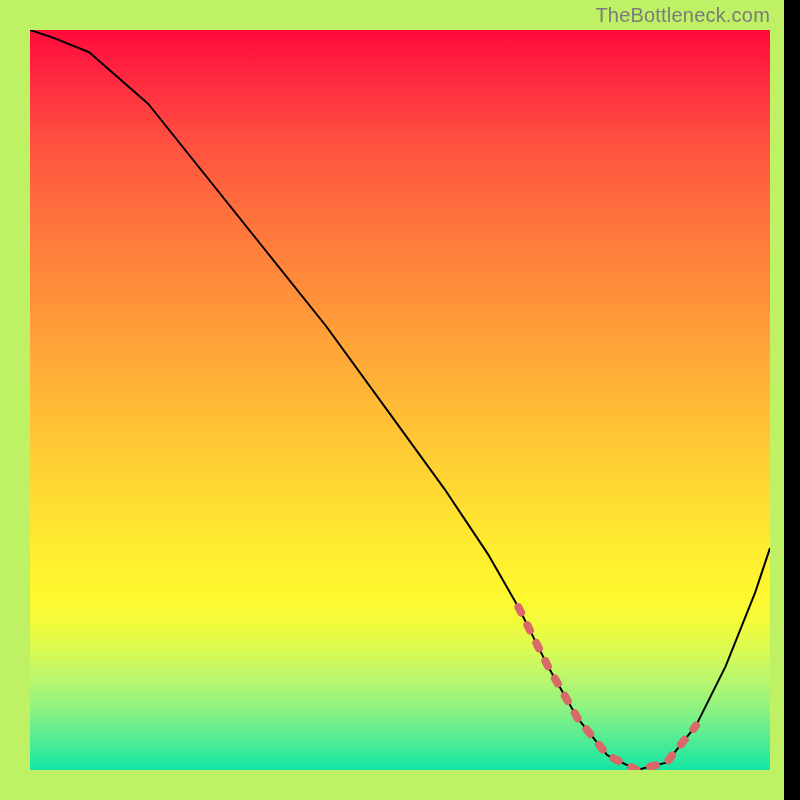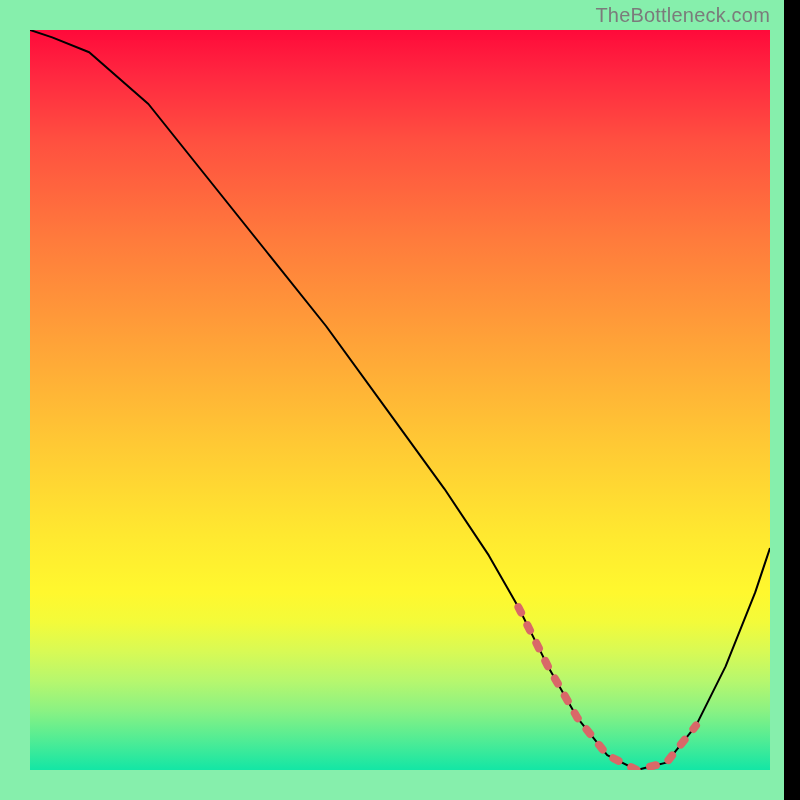--- a/index.html
+++ b/index.html
@@ -8,21 +8,21 @@
     width: 800px;
     height: 800px;
     background: #000000;
     overflow: hidden;
     font-family: Arial, Helvetica, sans-serif;
   }
   .stage {
     position: relative;
     width: 784px;
     height: 800px;
-    background: #86efac;
+    background: #bef264;
     text-align: center;
   }
   .attribution {
     position: absolute;
     top: 4px;
     right: 14px;
     color: #7b7b7b;
     font-size: 20px;
     font-weight: 400;
     letter-spacing: 0.2px;

